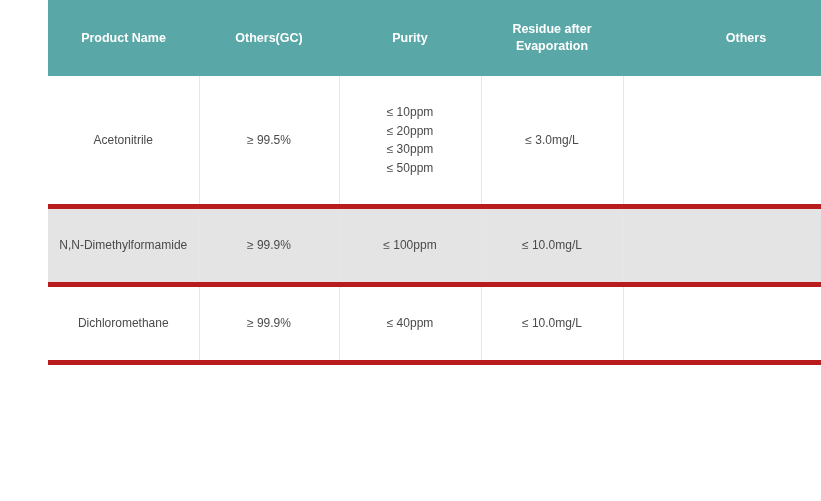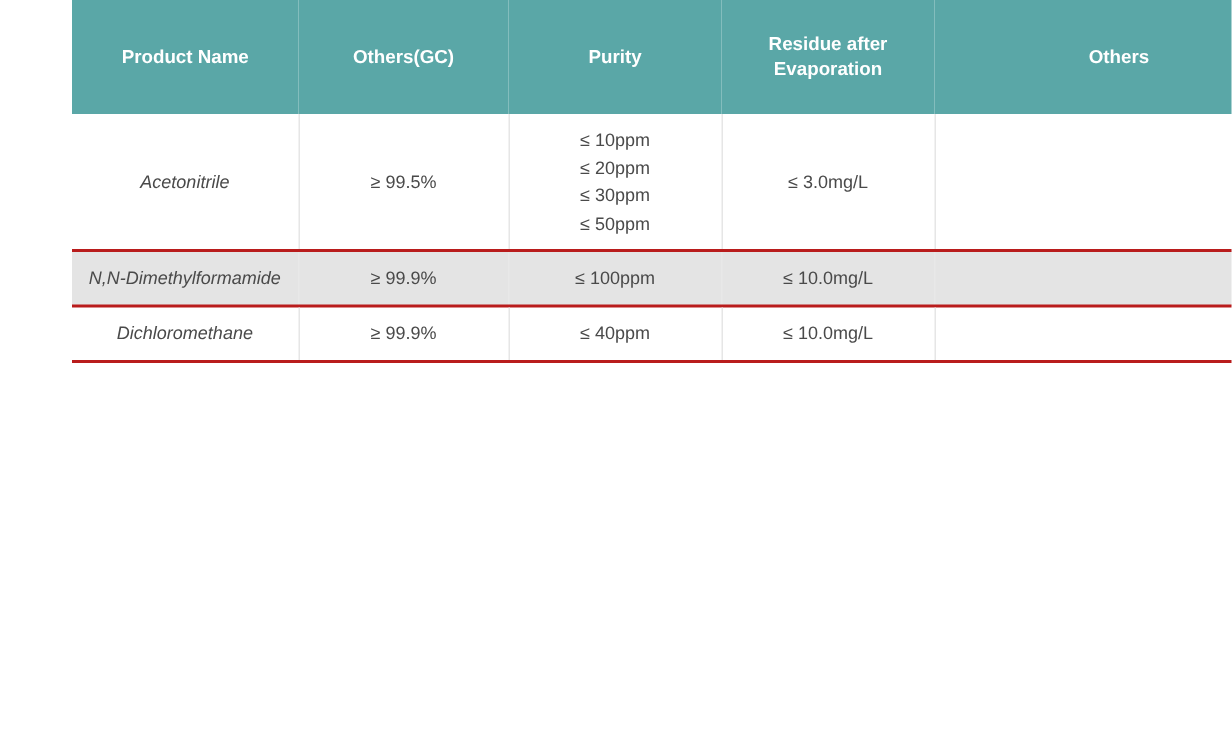--- a/index.html
+++ b/index.html
@@ -29,37 +29,36 @@
     height: 68px;
     padding: 4px 6px;
     line-height: 1.35;
     border: none;
   }
   #spec-table tbody td {
     font-size: 12px;
     color: #4a4a4a;
     text-align: center;
     vertical-align: middle;
-    padding: 8px 6px;
+    padding: 27px 6px;
     line-height: 1.55;
     border-right: 1px solid #e6e6e6;
-    border-bottom: 2px solid #b91c1c;
+    border-bottom: 5px solid #b91c1c;
   }
   #spec-table tbody td:last-child {
     border-right: none;
   }
   #spec-table tbody tr:nth-child(odd) td {
     background: #ffffff;
   }
   #spec-table tbody tr:nth-child(even) td {
     background: #e4e4e4;
   }
   #spec-table tbody tr td.cell-name {
     font-size: 12px;
-    font-style: italic;
   }
   .multi-line {
     white-space: pre-line;
   }
   .col-1 { width: 151px; }
   .col-2 { width: 140px; }
   .col-3 { width: 142px; }
   .col-4 { width: 142px; }
   .col-5 { width: 246px; }
 </style>

